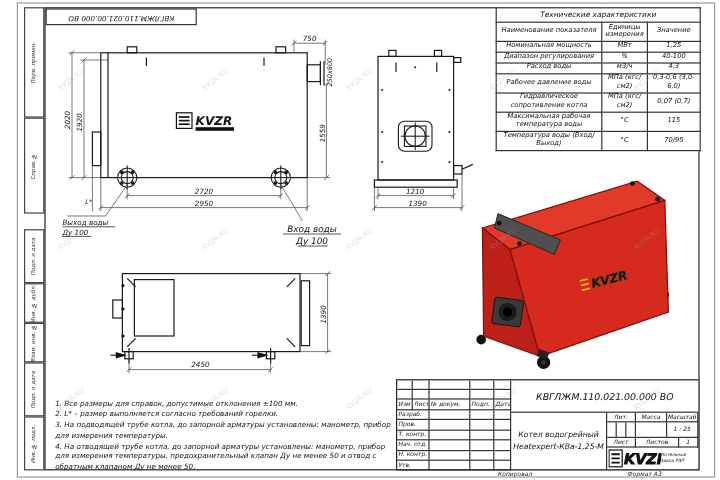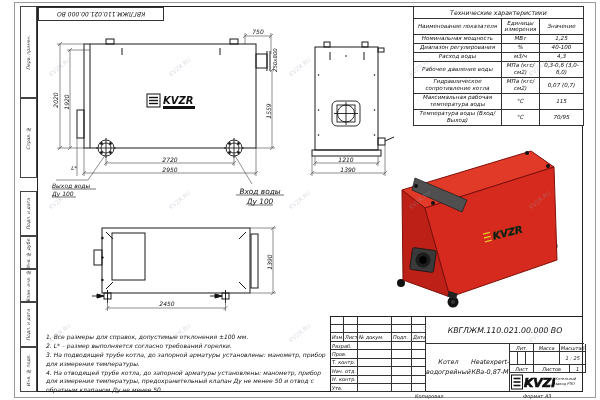--- a/index.html
+++ b/index.html
@@ -44,21 +44,21 @@
   .tb .c{border-right:0.7px solid #333;border-bottom:0.7px solid #333;box-sizing:border-box;
          display:flex;align-items:center;padding:0 1px;overflow:hidden;white-space:nowrap;}
   .tb-left{width:95px;display:flex;flex-direction:column;}
   .tb-left .row{display:flex;flex:none;}
   .h8{height:8px}.h9{height:9px}.h85{height:8.4px}
   .w13{width:13px}.w14{width:14px}.w20{width:20px}.w27{width:27px}.w34{width:34px}
   .tb-right{width:158px;display:flex;flex-direction:column;}
   .desig{height:26px;border-bottom:0.9px solid #333;display:flex;align-items:center;justify-content:center;
          font:italic 7.8px "DejaVu Sans",sans-serif;}
   .lower{flex:1;display:flex;}
-  .name{flex:1;border-right:0.9px solid #333;display:flex;flex-direction:row;align-items:center;justify-content:center;
+  .name{flex:1;border-right:0.9px solid #333;display:flex;flex-direction:column;align-items:center;justify-content:center;
         font:italic 6.4px "DejaVu Sans",sans-serif;line-height:1.5;text-align:center;}
   .info{width:76px;display:flex;flex-direction:column;}
   .irow{display:grid;box-sizing:border-box;}
   .info .ic{border-right:0.7px solid #333;border-bottom:0.7px solid #333;box-sizing:border-box;
             display:flex;align-items:center;justify-content:center;overflow:hidden;}
   .gr1{grid-template-columns:24px 26px 26px;height:8px;}
   .gr2{grid-template-columns:8px 8px 8px 26px 26px;height:13px;}
   .gr3{grid-template-columns:24px 36px 16px;height:8px;}
   .logo-row{flex:1;display:flex;align-items:center;padding:1px;}
   .logo-row .company{font:italic 3.6px "DejaVu Sans",sans-serif;line-height:1.3;width:26px;white-space:normal;}
@@ -436,21 +436,21 @@
           <div class="c w34"></div>
           <div class="c w20"></div>
           <div class="c w14"></div>
         </div>
     </div>
     <div class="tb-right">
       <div class="desig">КВГЛЖМ.110.021.00.000 ВО</div>
       <div class="lower">
         <div class="name">
           <div>Котел водогрейный</div>
-          <div>Heatexpert-КВа-0,87-М</div>
+          <div>Heatexpert-КВа-1,25-М</div>
         </div>
         <div class="info">
           <div class="irow gr1">
             <div class="ic">Лит.</div>
             <div class="ic">Масса</div>
             <div class="ic">Масштаб</div>
           </div>
           <div class="irow gr2">
             <div class="ic"></div>
               <div class="ic"></div>

